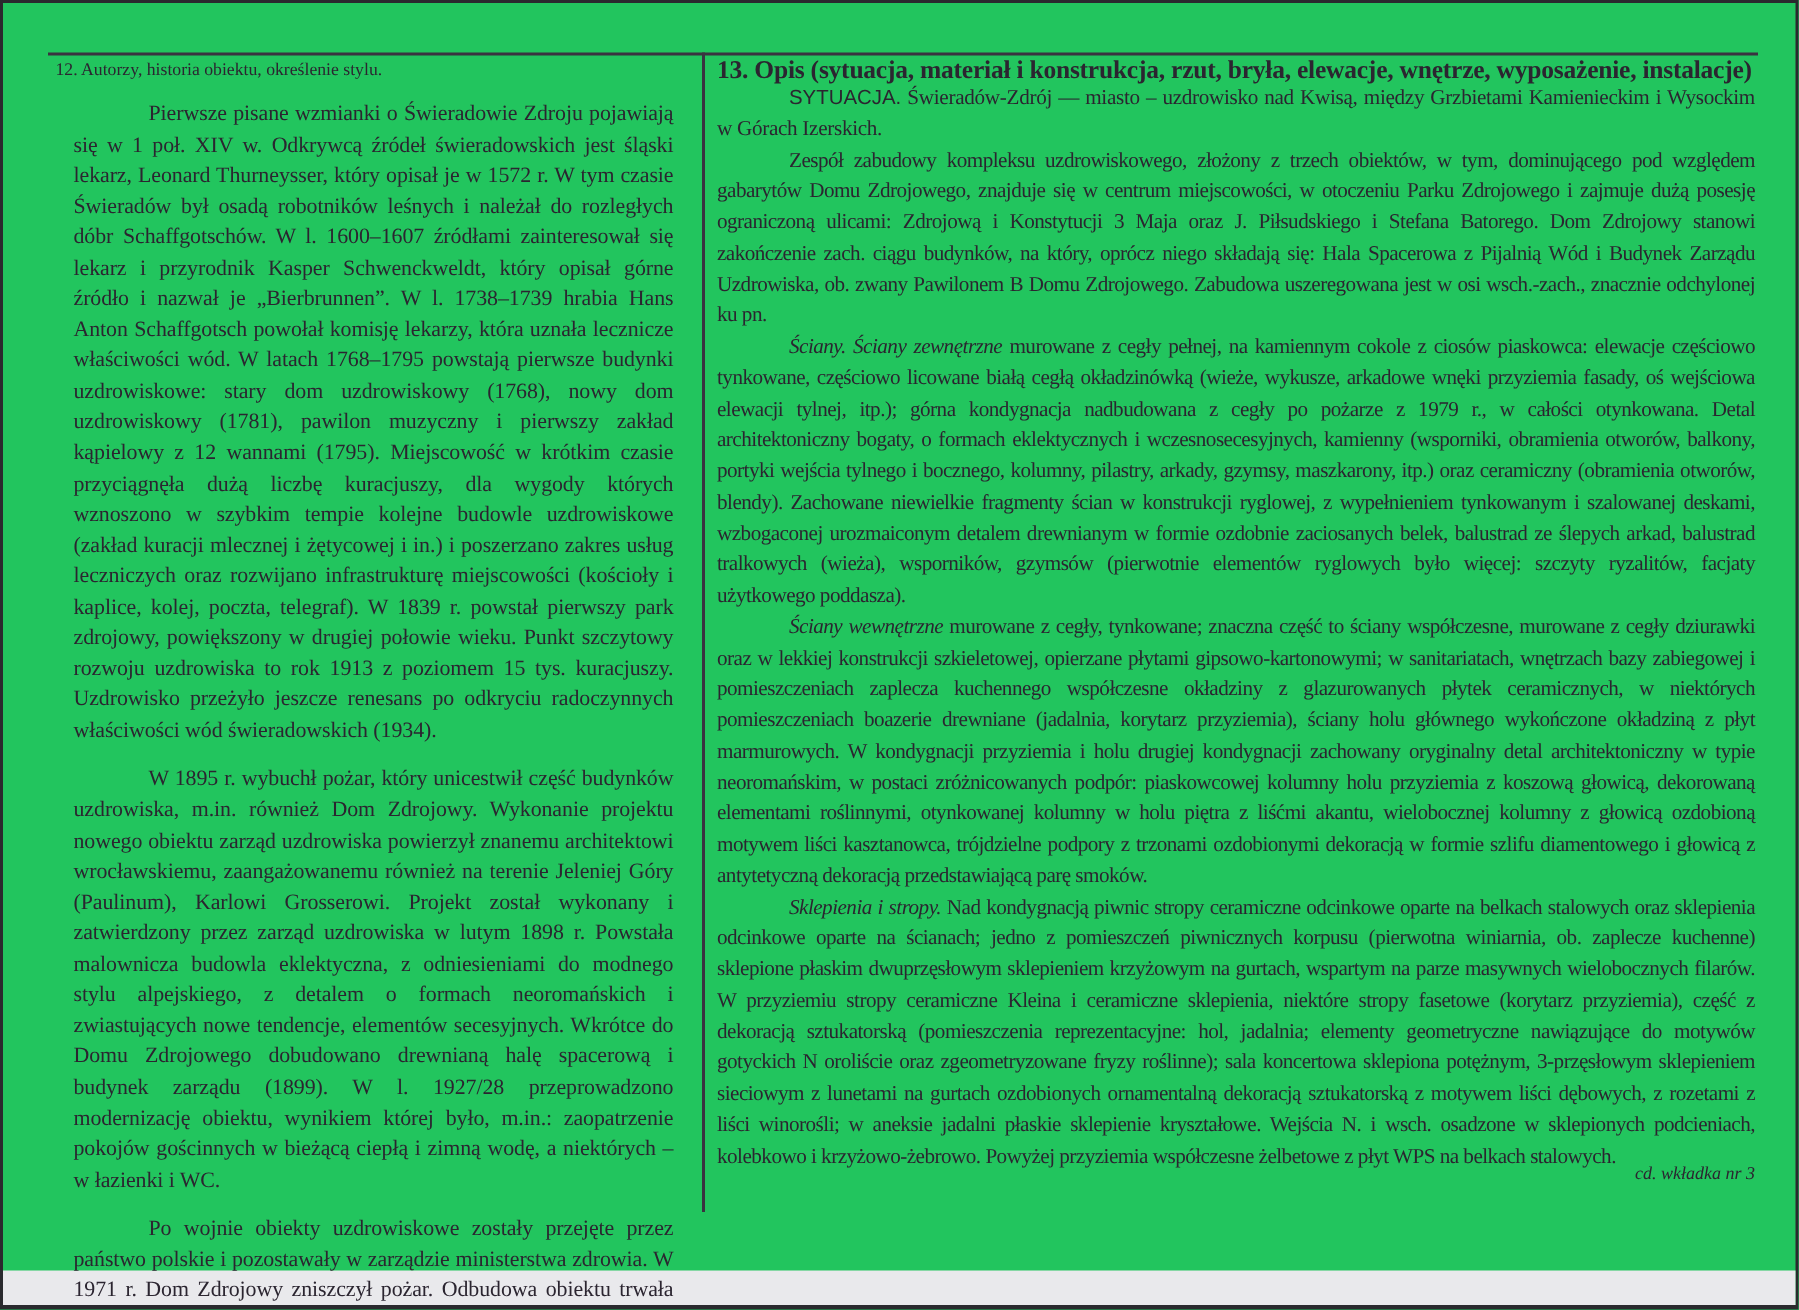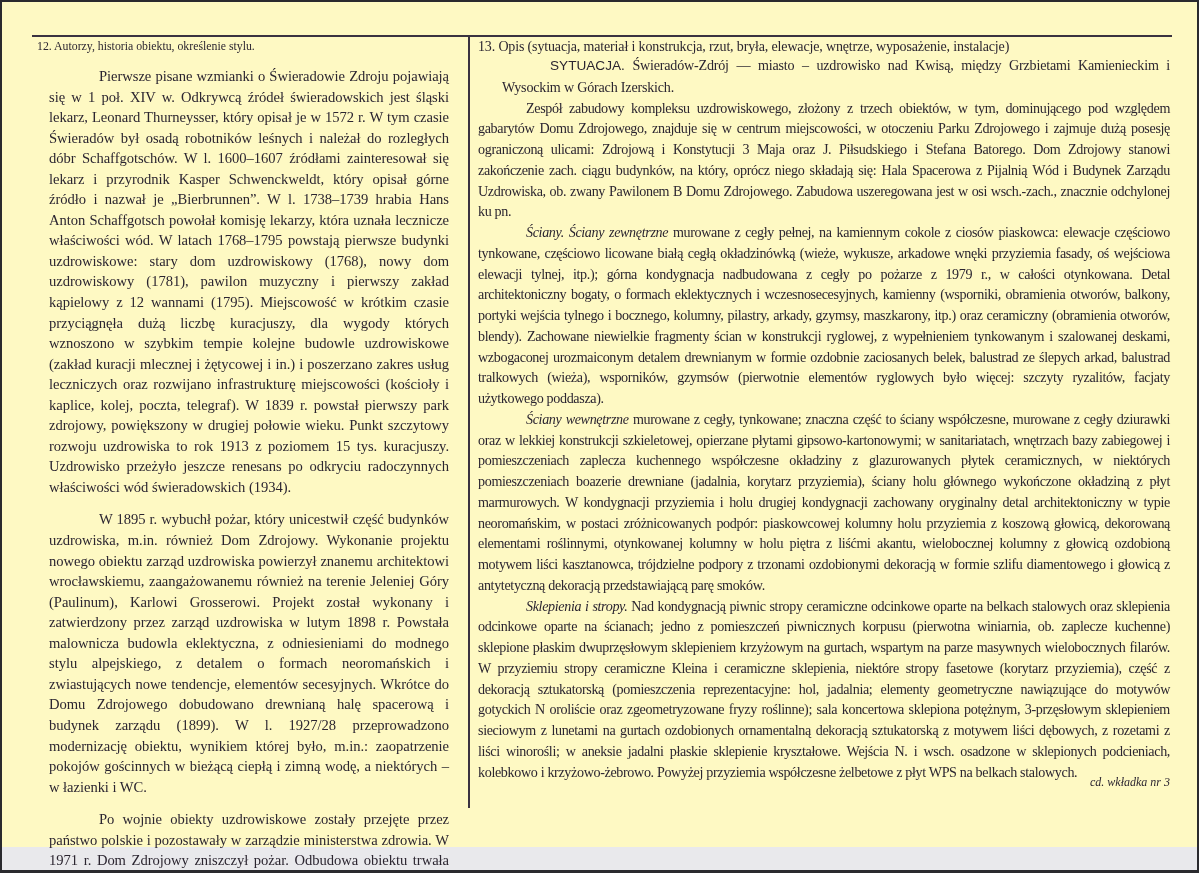--- a/index.html
+++ b/index.html
@@ -5,21 +5,21 @@
   html, body { margin: 0; padding: 0; }
   body {
     width: 1199px; height: 873px; overflow: hidden;
     background: #2a2a2e;
     font-family: "Liberation Serif", serif;
     color: #2b2530;
     position: relative;
   }
   .sheet {
     position: absolute; left: 2px; top: 2px; width: 1195px; height: 868px;
-    background: #fef9c3;
+    background: #22c55e;
   }
   .bottom-band {
     position: absolute; left: 0; right: 0; top: 845px; bottom: 0;
     background: #e9e9ec;
   }
   .top-rule {
     position: absolute; left: 30px; top: 33px; width: 1140px; height: 2px;
     background: #3a3340;
   }
   .divider {
@@ -29,30 +29,30 @@
   .col-left {
     position: absolute; left: 35px; top: 37px; width: 424px;
   }
   .col-right {
     position: absolute; left: 476px; top: 37px; width: 692px;
   }
   .section-title {
     font-size: 11.5px; line-height: 15px; margin: 0 0 1px 0; white-space: nowrap;
   }
   .col-left .section-title { font-size: 11.8px; }
-  .col-right .section-title { font-size: 14px; letter-spacing: -0.15px; }
+  .col-right .section-title { font-size: 17px; letter-spacing: -0.15px; font-weight: bold; }
   .col-left p {
     margin: 12px; font-size: 14.6px; line-height: 20.55px; text-align: justify;
     text-indent: 50px; letter-spacing: -0.05px;
   }
   .col-right p {
     margin: 0; font-size: 14.1px; line-height: 20.75px; text-align: justify;
     text-indent: 48px; letter-spacing: -0.35px;
   }
-  .col-right p.situation { letter-spacing: -0.2px; margin-left: 24px; }
+  .col-right p.situation { letter-spacing: -0.2px; }
   .sans { font-family: "Liberation Sans", sans-serif; font-size: 13.6px; letter-spacing: 0; }
   b { font-weight: normal; }
   i { }
   .continuation {
     position: absolute; right: 27px; top: 773px;
     font-size: 12px; font-style: italic;
   }
 </style>
 </head>
 <body>

